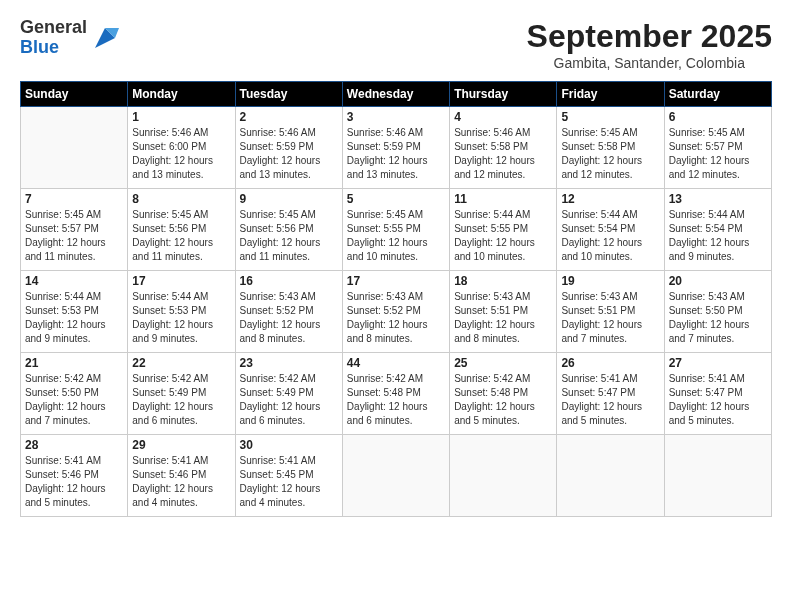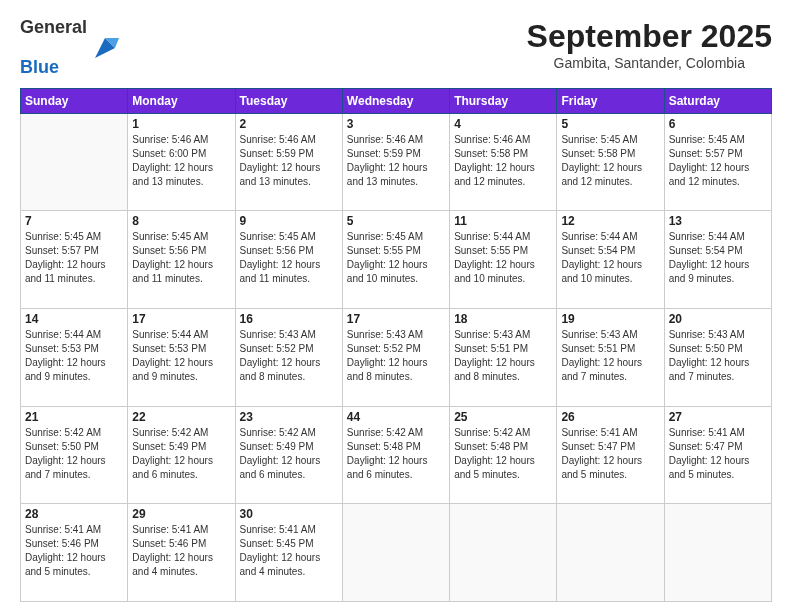--- a/index.html
+++ b/index.html
@@ -5,21 +5,21 @@
     * { margin: 0; padding: 0; box-sizing: border-box; }
     body {
       width: 792px;
       height: 612px;
       font-family: Arial, sans-serif;
       background: #fff;
       overflow: hidden;
     }
     .page {
       width: 792px;
-      height: 612px;
+      height: 440px;
       padding: 18px 20px 10px 20px;
       display: flex;
       flex-direction: column;
     }
     .header {
       display: flex;
       justify-content: space-between;
       align-items: flex-start;
       margin-bottom: 10px;
     }
@@ -34,21 +34,20 @@
     }
     .logo-general {
       font-size: 18px;
       font-weight: bold;
       color: #333;
     }
     .logo-blue {
       font-size: 18px;
       font-weight: bold;
       color: #1a6bbf;
-      margin-top: 20px;
     }
     .logo-icon {
       width: 28px;
       height: 28px;
       margin-left: 4px;
     }
     .title-block {
       text-align: center;
     }
     .month-title {
@@ -59,21 +58,21 @@
     .location {
       font-size: 14px;
       color: #444;
     }
     .calendar {
       width: 100%;
       border-collapse: collapse;
       flex: 1;
     }
     .calendar th {
-      background: #6d28d9;
+      background: #000000;
       color: #fff;
       font-size: 12px;
       font-weight: bold;
       padding: 5px 4px;
       text-align: left;
       border: 1px solid #1a4f8a;
     }
     .calendar td {
       border: 1px solid #ccc;
       vertical-align: top;

